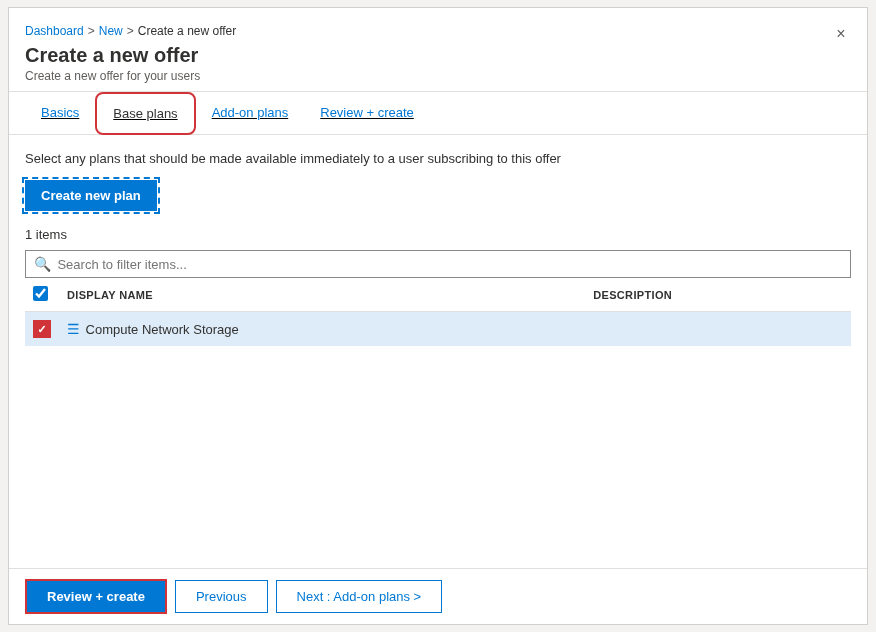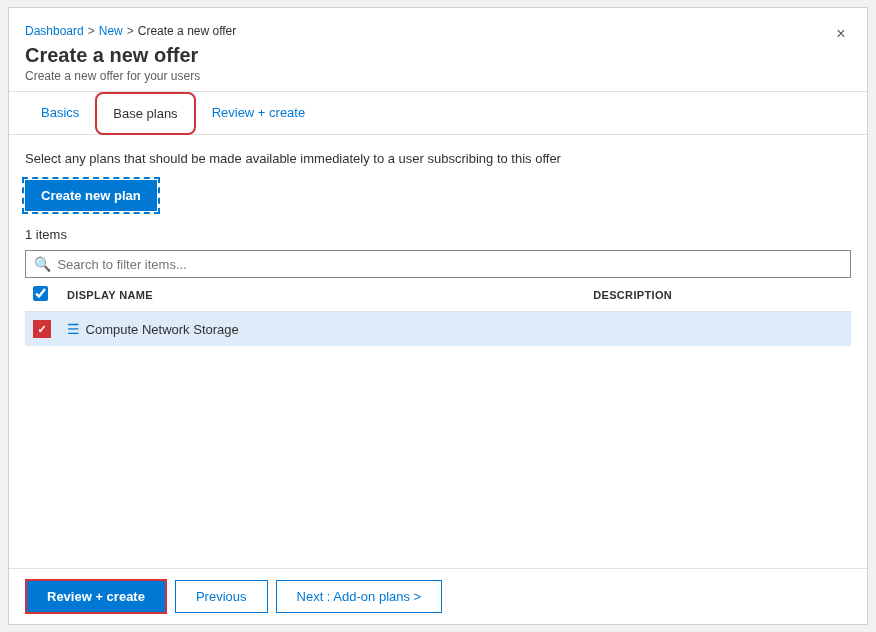--- a/index.html
+++ b/index.html
@@ -67,20 +67,21 @@
       color: #605e5c;
       border: none;
       background: none;
     }
     .tabs {
       display: flex;
       align-items: center;
       padding: 0 16px;
       border-bottom: 1px solid #e1dfdd;
       gap: 0;
+      text-decoration: underline;
     }
     .tab {
       padding: 12px 16px;
       font-size: 13px;
       color: #0078d4;
       cursor: pointer;
       border: none;
       background: none;
       border-bottom: 2px solid transparent;
       margin-bottom: -1px;
@@ -237,20 +238,21 @@
       <span class="breadcrumb-current">Create a new offer</span>
     </div>
     <div class="panel-title">Create a new offer</div>
     <div class="panel-subtitle">Create a new offer for your users</div>
     <button class="close-btn">×</button>
   </div>
 
   <div class="tabs">
     <button class="tab">Basics</button>
     <button class="tab highlighted">Base plans</button>
+    <button class="tab">Add-on plans</button>
     <button class="tab">Review + create</button>
   </div>
 
   <div class="panel-body">
     <div class="body-description">Select any plans that should be made available immediately to a user subscribing to this offer</div>
     <button class="create-plan-btn">Create new plan</button>
     <div class="items-count">1 items</div>
 
     
     <div class="search-row">

